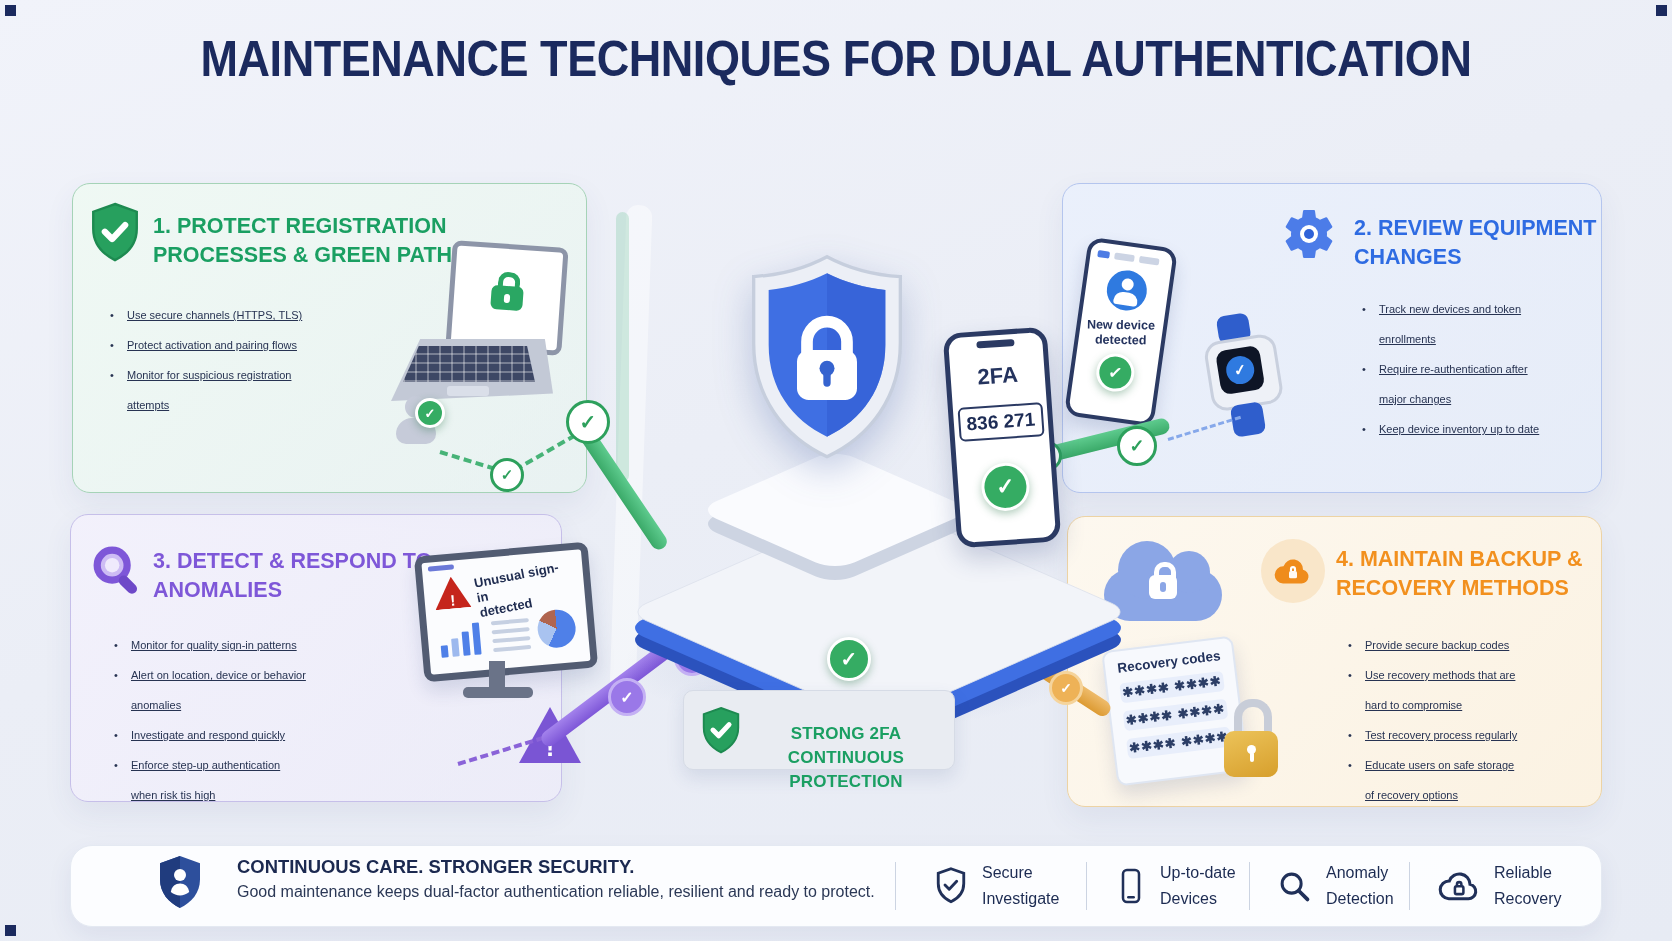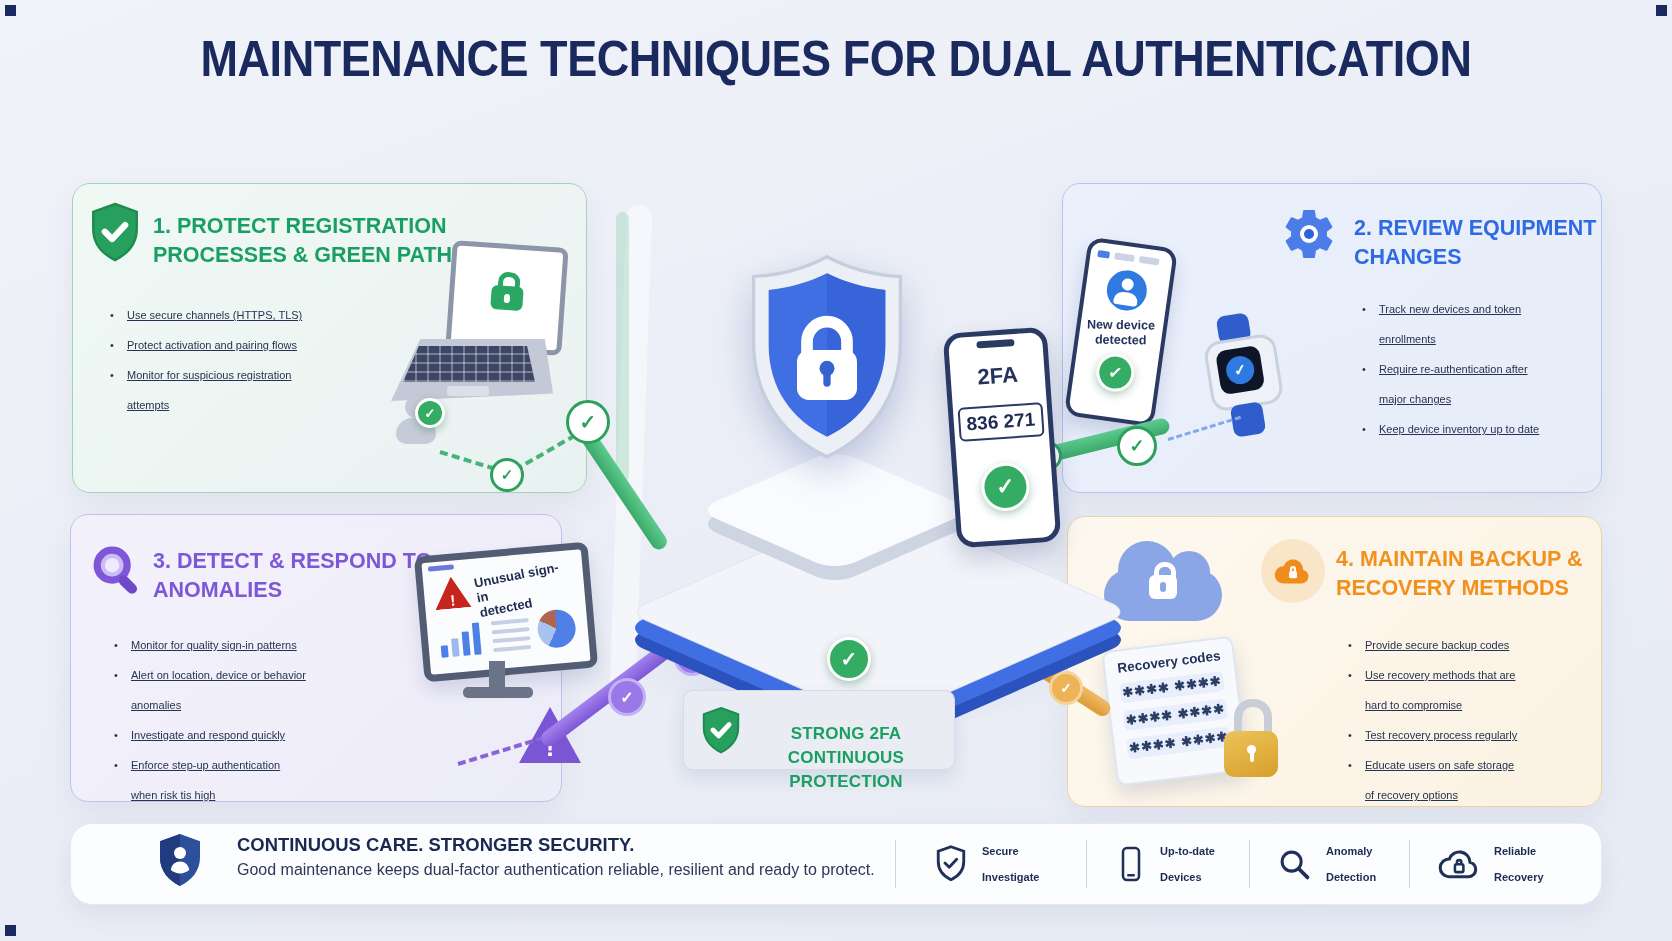--- a/index.html
+++ b/index.html
@@ -184,30 +184,30 @@
     margin:8px auto 0;font-size:13px;font-weight:700;letter-spacing:1px;color:#2c3e66;}
   .goldlock{position:absolute;left:156px;top:182px;width:56px;height:82px;z-index:6;}
   .goldlock .sh{position:absolute;left:10px;top:0;width:22px;height:28px;border:8px solid #c8cdd8;
     border-bottom:none;border-radius:18px 18px 0 0;}
   .goldlock .bd{position:absolute;left:0;top:32px;width:54px;height:46px;border-radius:10px;
     background:linear-gradient(160deg,#ecc35a,#d79f2c);}
   .goldlock .kh{position:absolute;left:23px;top:46px;width:9px;height:9px;border-radius:50%;background:#fff;}
   .goldlock .ks{position:absolute;left:25.5px;top:53px;width:4px;height:10px;border-radius:2px;background:#fff;}
 
   
-  .footer{position:absolute;left:70px;top:823px;width:1530px;height:80px;z-index:6;
+  .footer{position:absolute;left:70px;top:845px;width:1530px;height:80px;z-index:6;
     background:rgba(253,254,255,.92);border:1px solid #e4e9f2;border-radius:22px;
     box-shadow:0 10px 24px rgba(50,70,130,.08);}
   .f-shield{position:absolute;left:85px;top:7px;}
   .f-head{position:absolute;left:166px;top:10px;font-size:19px;font-weight:700;color:#1b2950;
     transform:scaleX(.97);transform-origin:left;white-space:nowrap;}
   .f-sub{position:absolute;left:166px;top:37px;font-size:16px;color:#2b3856;white-space:nowrap;}
   .f-div{position:absolute;top:16px;width:1px;height:48px;background:#ccd4e2;}
   .f-item{position:absolute;top:14px;display:flex;align-items:center;gap:13px;}
-  .f-label{font-size:11px;line-height:26px;font-weight:700;color:#1c2b52;}
+  .f-label{font-size:16px;line-height:26px;font-weight:400;color:#1c2b52;}
 </style>
 </head>
 <body>
 
 <div class="stage">
 
   <div class="corner" style="left:5px;top:5px;"></div>
   <div class="corner" style="left:1656px;top:5px;"></div>
   <div class="corner" style="left:5px;top:925px;"></div>
 

